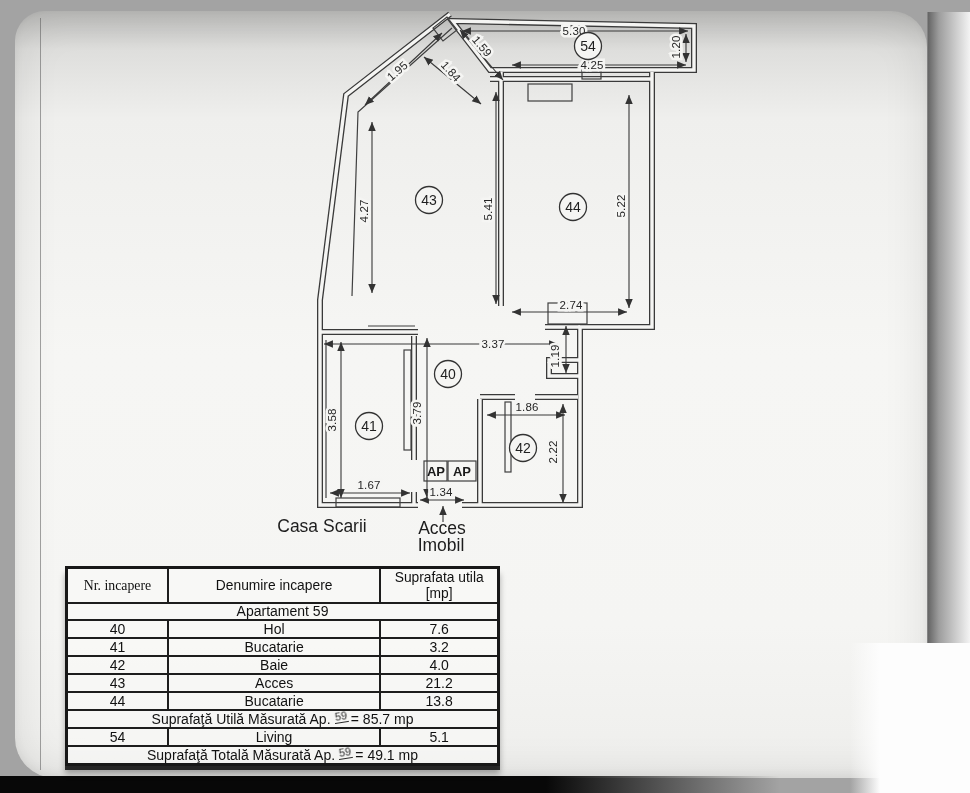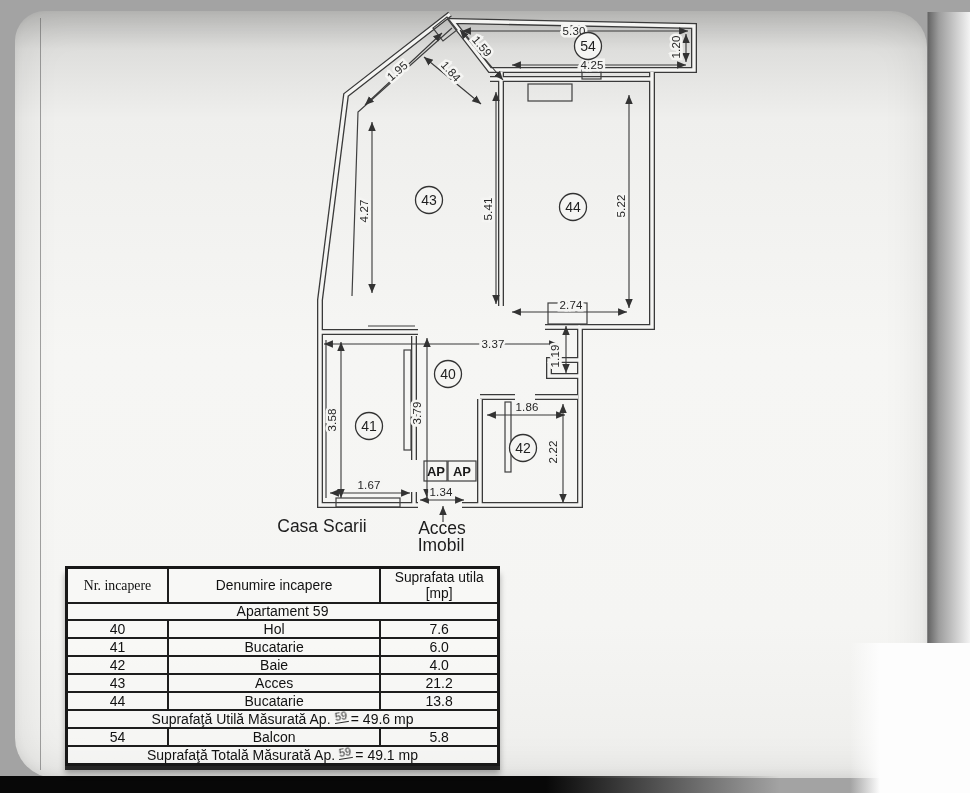--- a/index.html
+++ b/index.html
@@ -190,46 +190,46 @@
       <td colspan="3">Apartament 59</td>
     </tr>
     <tr>
       <td>40</td>
       <td>Hol</td>
       <td>7.6</td>
     </tr>
     <tr>
       <td>41</td>
       <td>Bucatarie</td>
-      <td>6.0</td>
+      <td>3.2</td>
     </tr>
     <tr>
       <td>42</td>
       <td>Baie</td>
       <td>4.0</td>
     </tr>
     <tr>
       <td>43</td>
       <td>Acces</td>
       <td>21.2</td>
     </tr>
     <tr>
       <td>44</td>
       <td>Bucatarie</td>
       <td>13.8</td>
     </tr>
     <tr>
       <td colspan="3">
-        <span>Suprafaţă Utilă Măsurată Ap.</span><span class="apnum">59</span><span>= 49.6 mp</span>
+        <span>Suprafaţă Utilă Măsurată Ap.</span><span class="apnum">59</span><span>= 85.7 mp</span>
       </td>
     </tr>
     <tr>
       <td>54</td>
-      <td>Balcon</td>
-      <td>5.8</td>
+      <td>Living</td>
+      <td>5.1</td>
     </tr>
     <tr>
       <td colspan="3">
         <span>Suprafaţă Totală Măsurată Ap.</span><span class="apnum">59</span><span>= 49.1 mp</span>
       </td>
     </tr>
   </tbody>
     </table>
 </div>
 

